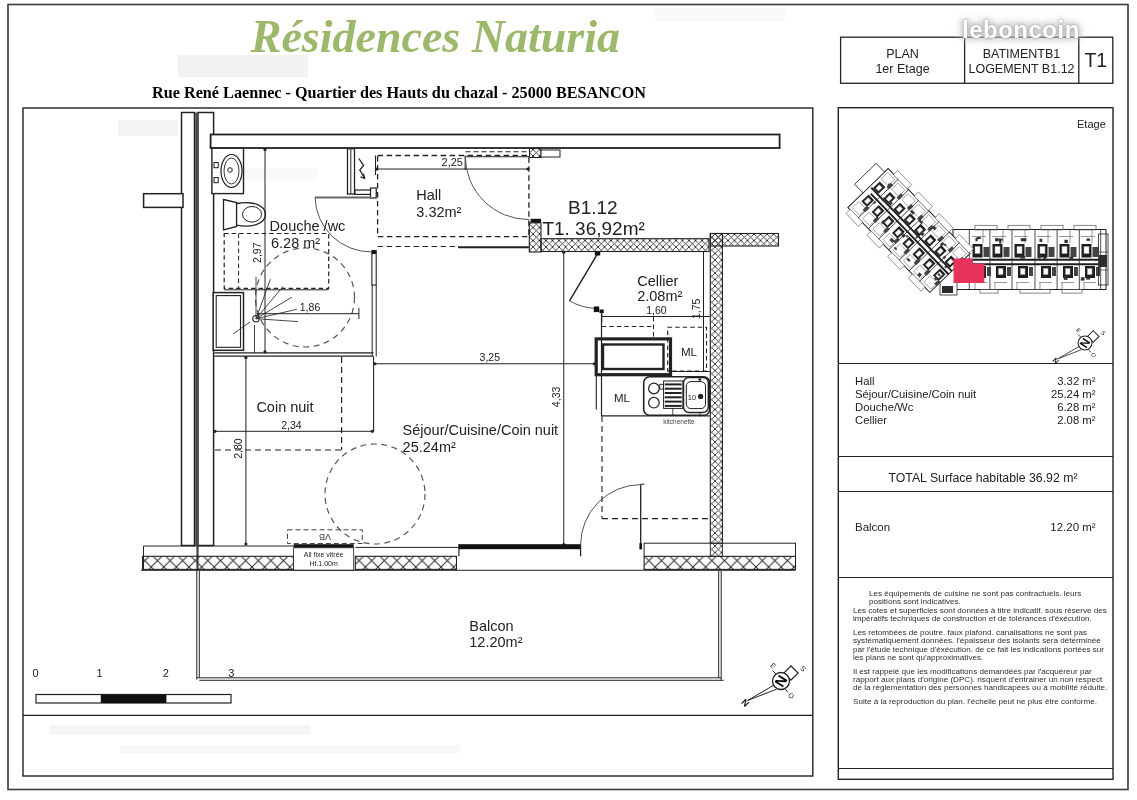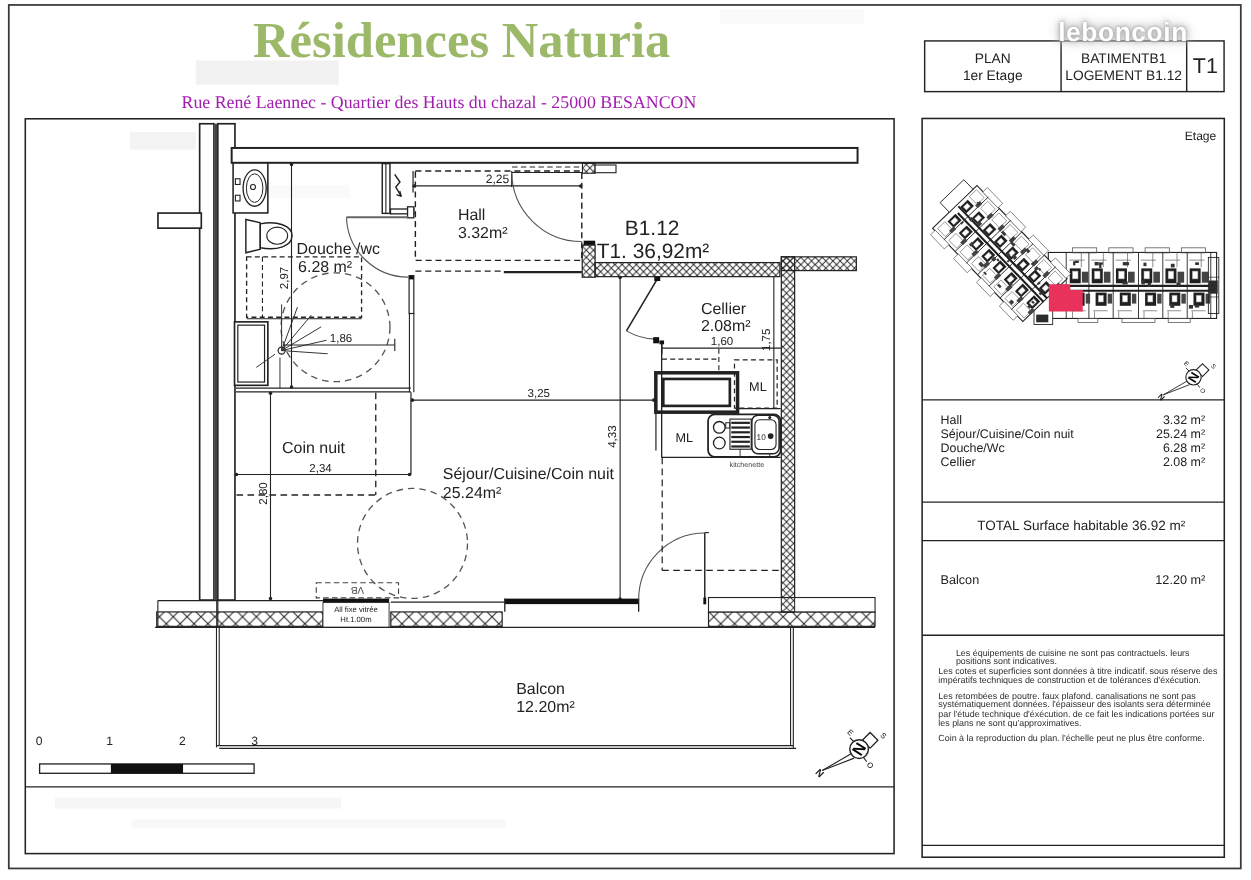--- a/index.html
+++ b/index.html
@@ -1,18 +1,18 @@
 <!DOCTYPE html>
 <html><head><meta charset="utf-8"><title>plan</title>
 <style>
 html,body{margin:0;padding:0;background:#fff;}
 #page{position:relative;width:1137px;height:800px;background:#fff;overflow:hidden;font-family:"Liberation Sans",sans-serif;-webkit-font-smoothing:antialiased;}
 .abs{position:absolute;}
-#title{left:230px;top:10px;width:390px;text-align:left;font-family:"Liberation Serif",serif;font-weight:600;color:#9cb96a;font-size:46px;letter-spacing:0px;}
-#addr{left:4px;top:84px;width:790px;text-align:center;font-family:"Liberation Serif",serif;font-weight:normal;font-size:16.2px;color:#a21caf;}
+#title{left:230px;top:10px;width:390px;text-align:right;font-family:"Liberation Serif",serif;font-style:italic;font-weight:600;color:#9cb96a;font-size:46px;letter-spacing:0px;}
+#addr{left:4px;top:84px;width:790px;text-align:center;font-family:"Liberation Serif",serif;font-weight:bold;font-size:16.2px;color:#000000;}
 #lbc{left:962px;top:16px;font-size:24px;font-weight:bold;color:#fff;letter-spacing:0.5px;text-shadow:0 0 1px #9e9e9e,0 0 3px #a8a8a8,0 0 6px #b4b4b4,0 0 10px #c2c2c2,0 0 15px #d0d0d0;}
 #legal{left:853px;top:590px;width:259px;font-size:8.1px;line-height:8.35px;color:#2d2d2d;}
 #legal p{padding:0;}
 </style></head>
 <body>
 <div id="page">
 <svg style="position:absolute;left:0;top:0" width="1137" height="800" viewBox="0 0 1137 800">
       <defs>
 <pattern id="xh" width="6.5" height="6.5" patternUnits="userSpaceOnUse">
 <path d="M0,0 L6.5,6.5 M6.5,0 L0,6.5" stroke="#2b2b2b" stroke-width="0.9" fill="none"></path>
@@ -480,14 +480,15 @@
 <text x="855" y="531" font-family="Liberation Sans, sans-serif" font-size="11.5" fill="#222" text-anchor="start">Balcon</text>
 <text x="1095.7" y="531" font-family="Liberation Sans, sans-serif" font-size="11.5" fill="#222" text-anchor="end">12.20 m²</text>
     </svg>
 <div class="abs" id="title">Résidences Naturia</div>
 <div class="abs" id="addr">Rue René Laennec - Quartier des Hauts du chazal - 25000 BESANCON</div>
 <div class="abs" id="lbc">leboncoin</div>
 <div class="abs" id="legal">
       <p style="margin:0px 0 0 16px">Les équipements de cuisine ne sont pas contractuels. leurs positions sont indicatives.</p>
       <p style="margin:0px 0 0 0">Les cotes et superficies sont données à titre indicatif. sous réserve des impératifs techniques de construction et de tolérances d'éxécution.</p>
       <p style="margin:5.5px 0 0 0">Les retombées de poutre. faux plafond. canalisations ne sont pas systématiquement données. l'épaisseur des isolants sera déterminée par l'étude technique d'éxécution. de ce fait les indications portées sur les plans ne sont qu'approximatives.</p>
-      <p style="margin:5.5px 0 0 0">Coin à la reproduction du plan. l'échelle peut ne plus être conforme.</p>
+      <p style="margin:5.5px 0 0 0">Il est rappelé que les modifications demandées par l'acquéreur par rapport aux plans d'origine (DPC). risquent d'entrainer un non respect de la réglementation des personnes handicapées ou à mobilité réduite.</p>
+      <p style="margin:5.5px 0 0 0">Suite à la reproduction du plan. l'échelle peut ne plus être conforme.</p>
     </div>
 </div>
 </body></html>

